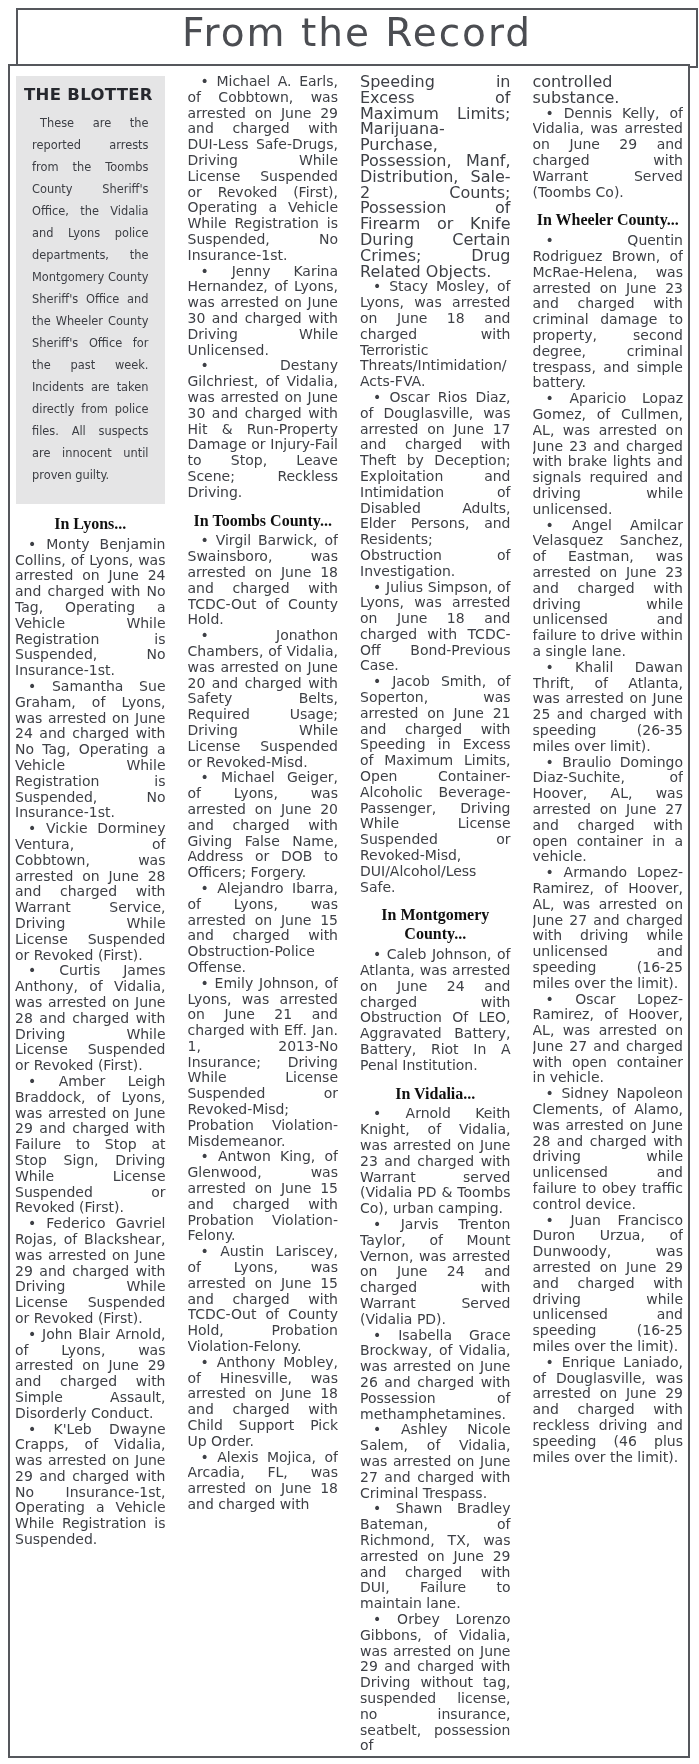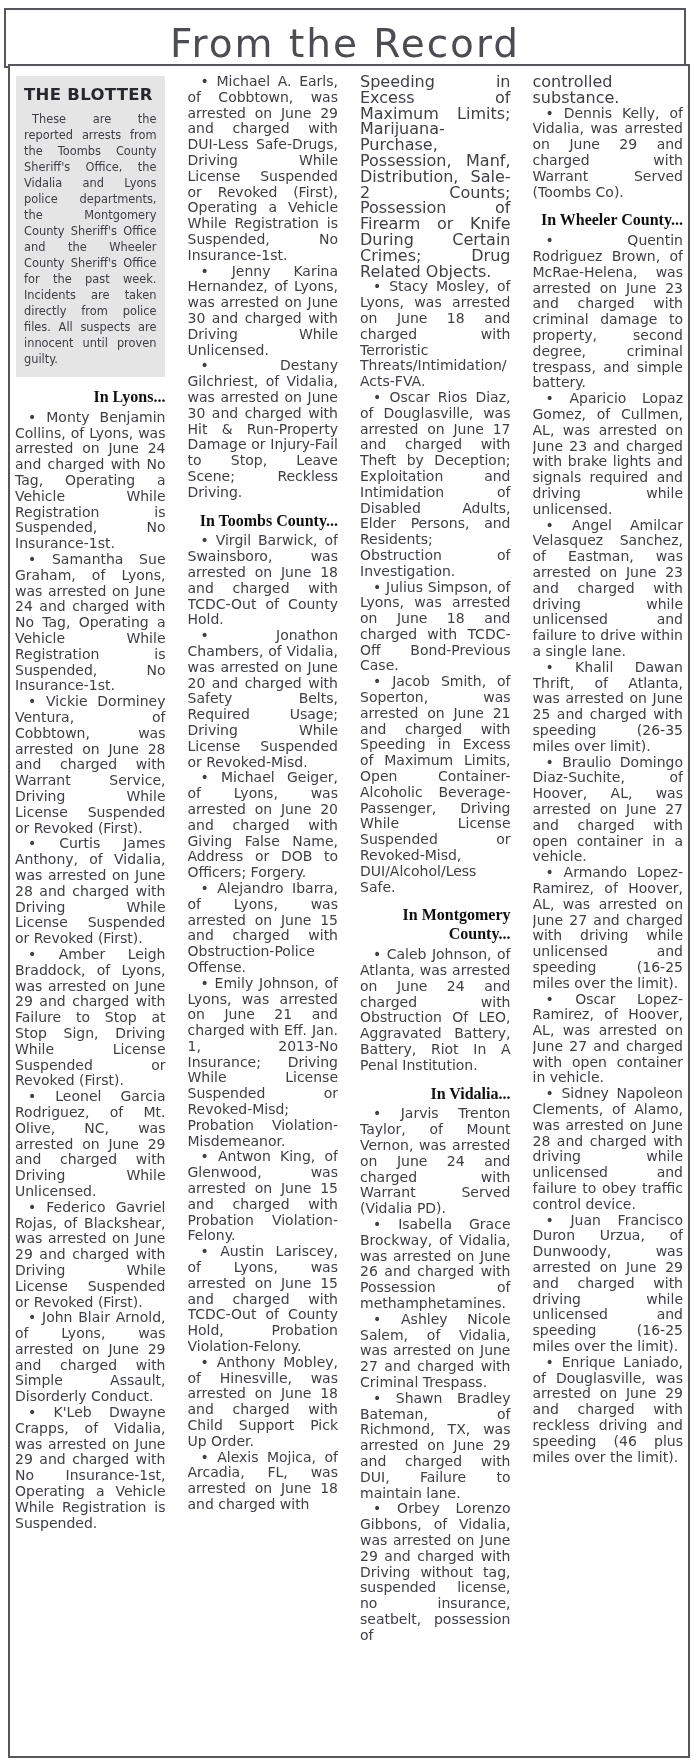--- a/index.html
+++ b/index.html
@@ -5,23 +5,23 @@
   html,body{margin:0;padding:0;background:#ffffff;}
   .page{
     position:relative;
     width:699px;height:1764px;
     background:#ffffff;
     font-family:"DejaVu Sans","Liberation Sans",sans-serif;
     box-sizing:border-box;
     overflow:hidden;
   }
   .header-box{
-    position:absolute;left:4px;top:8px;width:682px;height:60px;
+    position:absolute;left:16px;top:8px;width:682px;height:60px;
     border:2px solid #55575c;
-    display:flex;align-items:flex-end;justify-content:center;
+    display:flex;align-items:flex-start;justify-content:center;
     box-sizing:border-box;
     background:#fff;
   }
   .page-title{
     font-family:"DejaVu Sans","Liberation Sans",sans-serif;
     font-weight:normal;
     font-size:39px;
     letter-spacing:2px;
     color:#4b4d52;
     white-space:nowrap;
@@ -50,35 +50,35 @@
   }
   .blotter-title{
     margin:0 0 7px 0;
     font-family:"DejaVu Sans","Liberation Sans",sans-serif;
     font-weight:bold;
     font-size:16.5px;
     letter-spacing:.3px;
     color:#26282e;
   }
   .blotter-text{
-    margin:0;
+    margin:8px;
     font-size:11.4px;
-    line-height:16px;
+    line-height:22px;
     text-align:justify;
     text-indent:8px;
     color:#3c3e44;
   }
   .section-heading{
     margin:11px 0 3px 0;
     font-family:"Liberation Serif","DejaVu Serif",serif;
     font-weight:bold;
     font-size:16px;
     line-height:1.18;
     color:#101010;
-    text-align:right;
+    text-align:center;
   }
   .column > .section-heading:first-child{margin-top:2px;}
   .entry{
     margin:0;
     font-size:14px;
     line-height:15.8px;
     text-align:justify;
     text-indent:13px;
     color:#3e4046;
     overflow-wrap:break-word;
@@ -105,21 +105,20 @@
           <div class="blotter">
             <h2 class="blotter-title">THE BLOTTER</h2>
             <p class="blotter-text">These are the reported arrests from the Toombs County Sheriff's Office, the Vidalia and Lyons police departments, the Montgomery County Sheriff's Office and the Wheeler County Sheriff's Office for the past week. Incidents are taken directly from police files. All suspects are innocent until proven guilty.</p>
           </div>
           <h3 class="section-heading">In Lyons...</h3>
           <p class="entry">• Monty Benjamin Collins, of Lyons, was arrested on June 24 and charged with No Tag, Operating a Vehicle While Registration is Suspended, No Insurance-1st.</p>
           <p class="entry">• Samantha Sue Graham, of Lyons, was arrested on June 24 and charged with No Tag, Operating a Vehicle While Registration is Suspended, No Insurance-1st.</p>
           <p class="entry">• Vickie Dorminey Ventura, of Cobbtown, was arrested on June 28 and charged with Warrant Service, Driving While License Suspended or Revoked (First).</p>
           <p class="entry">• Curtis James Anthony, of Vidalia, was arrested on June 28 and charged with Driving While License Suspended or Revoked (First).</p>
           <p class="entry">• Amber Leigh Braddock, of Lyons, was arrested on June 29 and charged with Failure to Stop at Stop Sign, Driving While License Suspended or Revoked (First).</p>
-          <p class="entry">• Leonel Garcia Rodriguez, of Mt. Olive, NC, was arrested on June 29 and charged with Driving While Unlicensed.</p>
           <p class="entry">• Federico Gavriel Rojas, of Blackshear, was arrested on June 29 and charged with Driving While License Suspended or Revoked (First).</p>
           <p class="entry">• John Blair Arnold, of Lyons, was arrested on June 29 and charged with Simple Assault, Disorderly Conduct.</p>
           <p class="entry">• K'Leb Dwayne Crapps, of Vidalia, was arrested on June 29 and charged with No Insurance-1st, Operating a Vehicle While Registration is Suspended.</p>
         </div>
         <div class="column">
           <p class="entry">• Michael A. Earls, of Cobbtown, was arrested on June 29 and charged with DUI-Less Safe-Drugs, Driving While License Suspended or Revoked (First), Operating a Vehicle While Registration is Suspended, No Insurance-1st.</p>
           <p class="entry">• Jenny Karina Hernandez, of Lyons, was arrested on June 30 and charged with Driving While Unlicensed.</p>
           <p class="entry">• Destany Gilchriest, of Vidalia, was arrested on June 30 and charged with Hit &amp; Run-Property Damage or Injury-Fail to Stop, Leave Scene; Reckless Driving.</p>
           <h3 class="section-heading">In Toombs County...</h3>
           <p class="entry">• Virgil Barwick, of Swainsboro, was arrested on June 18 and charged with TCDC-Out of County Hold.</p>
@@ -134,20 +133,21 @@
         </div>
         <div class="column">
           <p class="cont">Speeding in Excess of Maximum Limits; Marijuana-Purchase, Possession, Manf, Distribution, Sale-2 Counts; Possession of Firearm or Knife During Certain Crimes; Drug Related Objects.</p>
           <p class="entry">• Stacy Mosley, of Lyons, was arrested on June 18 and charged with Terroristic Threats/Intimidation/Acts-FVA.</p>
           <p class="entry">• Oscar Rios Diaz, of Douglasville, was arrested on June 17 and charged with Theft by Deception; Exploitation and Intimidation of Disabled Adults, Elder Persons, and Residents; Obstruction of Investigation.</p>
           <p class="entry">• Julius Simpson, of Lyons, was arrested on June 18 and charged with TCDC-Off Bond-Previous Case.</p>
           <p class="entry">• Jacob Smith, of Soperton, was arrested on June 21 and charged with Speeding in Excess of Maximum Limits, Open Container-Alcoholic Beverage-Passenger, Driving While License Suspended or Revoked-Misd, DUI/Alcohol/Less Safe.</p>
           <h3 class="section-heading">In Montgomery County...</h3>
           <p class="entry">• Caleb Johnson, of Atlanta, was arrested on June 24 and charged with Obstruction Of LEO, Aggravated Battery, Battery, Riot In A Penal Institution.</p>
           <h3 class="section-heading">In Vidalia...</h3>
+          <p class="entry">• Arnold Keith Knight, of Vidalia, was arrested on June 23 and charged with Warrant served (Vidalia PD &amp; Toombs Co), urban camping.</p>
           <p class="entry">• Jarvis Trenton Taylor, of Mount Vernon, was arrested on June 24 and charged with Warrant Served (Vidalia PD).</p>
           <p class="entry">• Isabella Grace Brockway, of Vidalia, was arrested on June 26 and charged with Possession of methamphetamines.</p>
           <p class="entry">• Ashley Nicole Salem, of Vidalia, was arrested on June 27 and charged with Criminal Trespass.</p>
           <p class="entry">• Shawn Bradley Bateman, of Richmond, TX, was arrested on June 29 and charged with DUI, Failure to maintain lane.</p>
           <p class="entry">• Orbey Lorenzo Gibbons, of Vidalia, was arrested on June 29 and charged with Driving without tag, suspended license, no insurance, seatbelt, possession of</p>
         </div>
         <div class="column">
           <p class="cont">controlled substance.</p>
           <p class="entry">• Dennis Kelly, of Vidalia, was arrested on June 29 and charged with Warrant Served (Toombs Co).</p>
           <h3 class="section-heading">In Wheeler County...</h3>

